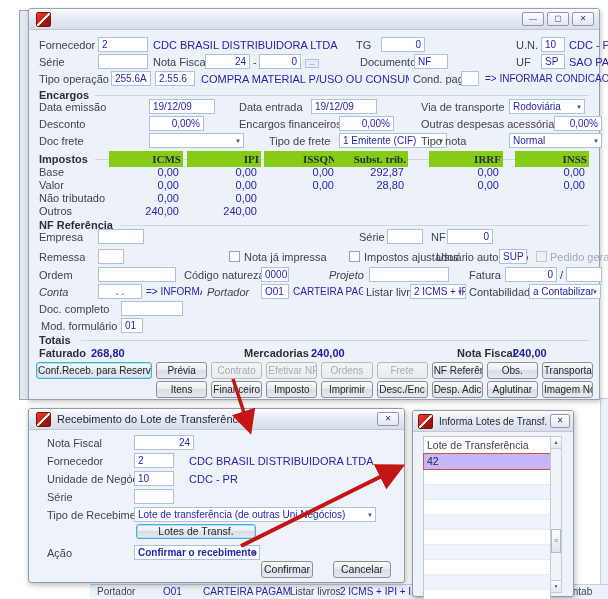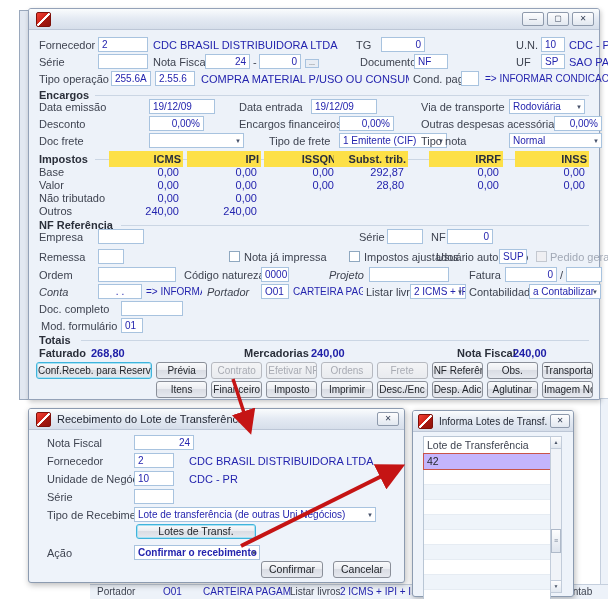--- a/index.html
+++ b/index.html
@@ -27,21 +27,21 @@
   .f{position:absolute;top:0;box-sizing:border-box;height:15px;background:#fff;border:1px solid #A8C3DF;
     font-size:10px;line-height:13px;color:#2424AE;padding:0 3px;white-space:nowrap;overflow:hidden;}
   .ar{text-align:right;}
   .ac{text-align:center;}
   .dd{padding-right:13px;}
   .dda{position:absolute;right:2px;top:4px;font-size:6px;color:#46516A;line-height:6px;}
   .cb{position:absolute;top:2px;width:11px;height:11px;box-sizing:border-box;background:#fff;border:1px solid #8FA8C0;}
   .cb.dis{background:#EFEFF2;border-color:#C3C8D0;}
   .sline{position:absolute;top:8px;height:1px;background:#CBD6E4;}
   .iv{position:absolute;top:0;width:70px;text-align:right;white-space:nowrap;}
-  .ivh{background:#fde047;padding:0 2px;}
+  .ivh{background:#84cc16;padding:0 2px;font-family:Liberation Serif, serif;}
   
   .brow{position:absolute;left:7px;right:6px;display:flex;gap:4px;height:17px;}
   .btn{box-sizing:border-box;height:17px;border:1px solid #8A8F99;border-radius:3px;
     background:linear-gradient(#F9FAFB,#EBEDF1 45%,#DADDE4 50%,#E6E9EF);
     font-size:10px;color:#23262C;text-align:center;line-height:15px;padding:0 1px;
     overflow:hidden;white-space:nowrap;flex:1;}
   .btn.dis{color:#A8ABB3;border-color:#B6B9C0;background:linear-gradient(#F3F4F6,#E9EBEF);}
   .btn.foc{border-color:#3FB4DC;box-shadow:inset 0 0 0 1px #A9E1F3;}
   .btn.w1{flex:none;width:116px;}
   .bspace{flex:none;width:116px;}
@@ -331,21 +331,21 @@
   </div>
   <div class="row" style="top:98px;">
     <span class="lab" style="left:18px;">Tipo de Recebimento</span>
     <span class="f dd" style="left:105px;width:242px;"><span>Lote de transferência (de outras Uni.Negócios)</span><span class="dda">▼</span></span>
   </div>
   <div class="dbtn foc" style="left:107px;top:115px;width:120px;height:15px;line-height:13px;border-color:#3FB4DC;box-shadow:inset 0 0 0 1px #A9E1F3;">Lotes de Transf.</div>
   <div class="row" style="top:136px;">
     <span class="lab" style="left:18px;">Ação</span>
     <span class="f dd" style="left:105px;width:126px;font-weight:bold;"><span>Confirmar o recebimento</span><span class="dda">▼</span></span>
   </div>
-  <div class="dbtn" style="left:232px;top:152px;width:62px;">Confirmar</div>
+  <div class="dbtn" style="left:232px;top:152px;width:52px;">Confirmar</div>
   <div class="dbtn" style="left:304px;top:152px;width:58px;">Cancelar</div>
 </div>
 
 <div class="dlg" style="left:412px;top:410px;width:160px;height:185px;z-index:30;">
   <div class="tbar" style="padding:0 3px;">
     <div class="appico"></div>
     <div class="ttxt" style="font-size:10px;">Informa Lotes de Transf.</div>
     <div class="wbtns">
         <div class="wbtn" style="width:20px;">✕</div>
       </div>

